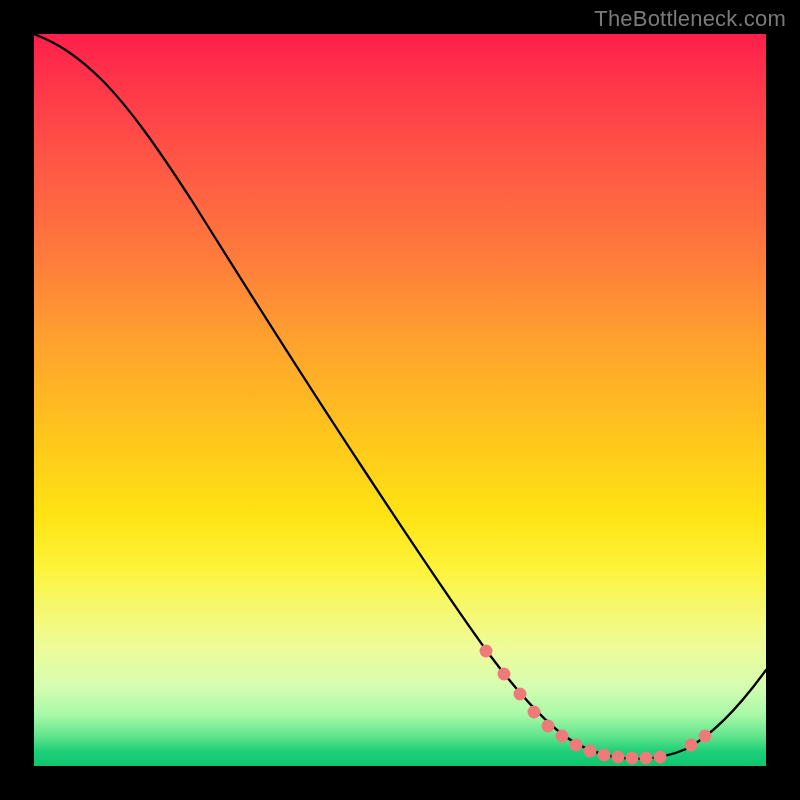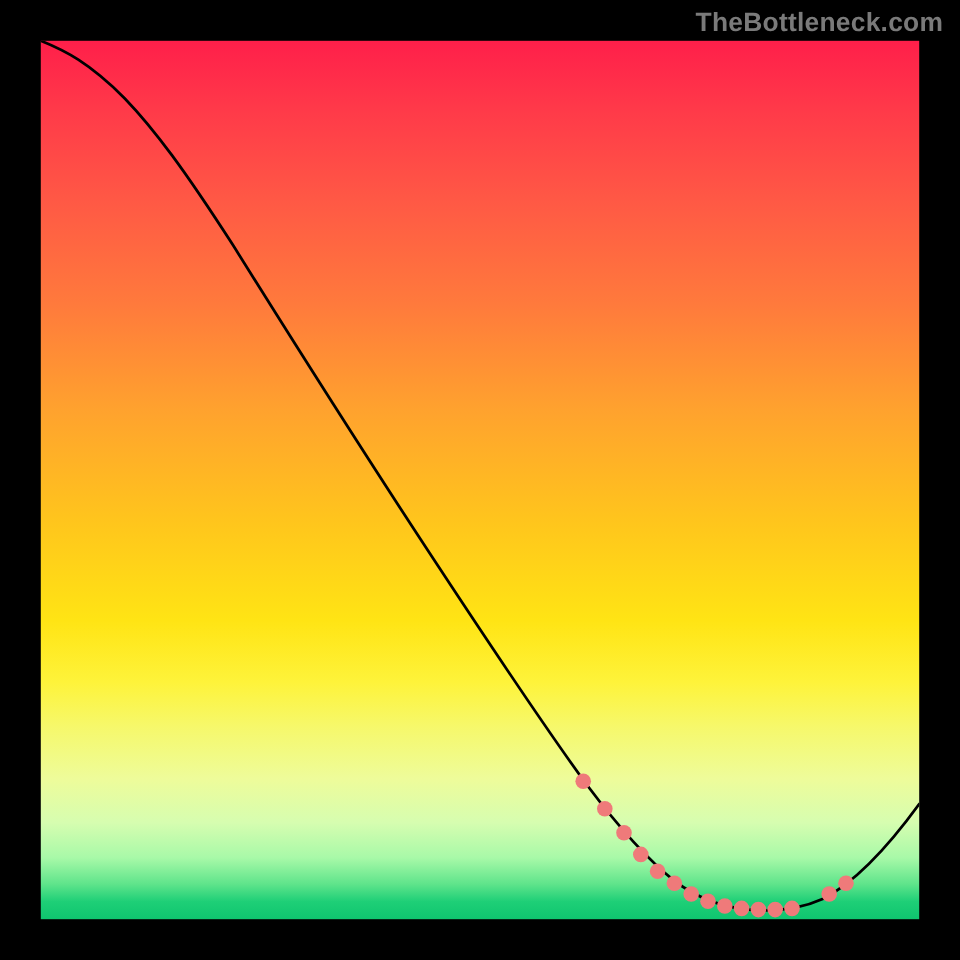--- a/index.html
+++ b/index.html
@@ -43,21 +43,21 @@
       #0fc56f 100%
     );
   }
   .watermark {
     position: absolute;
     top: 6px;
     right: 14px;
     color: #7a7a7a;
     font-size: 22px;
     letter-spacing: 0.2px;
-    font-weight: 700;
+    font-weight: 400;
     text-align: right;
   }
   svg.curve {
     position: absolute;
     left: 0;
     top: 0;
     width: 732px;
     height: 732px;
   }
   .curve-path {

